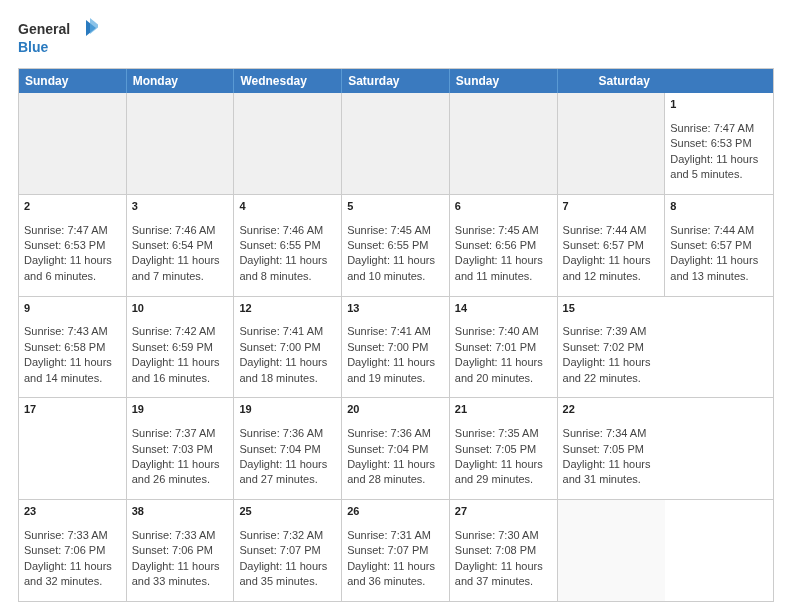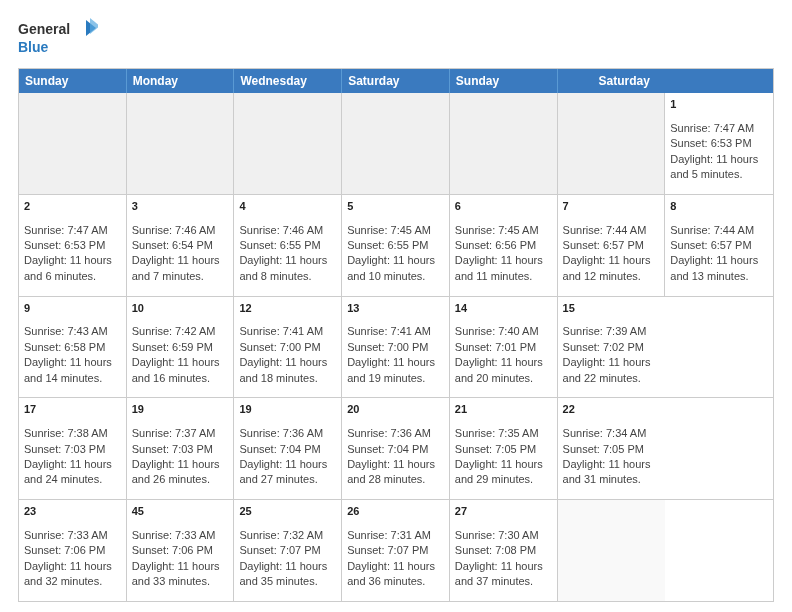--- a/index.html
+++ b/index.html
@@ -234,24 +234,20 @@
             <span class="day-num">15</span>
             <div class="cell-info">Sunrise: 7:39 AM
 Sunset: 7:02 PM
 Daylight: 11 hours
 and 22 minutes.</div>
           </div>
         </div>
         <div class="cal-row">
           <div class="cal-cell">
             <span class="day-num">17</span>
-            <div class="cell-info">Sunrise: 7:38 AM
-Sunset: 7:03 PM
-Daylight: 11 hours
-and 24 minutes.</div>
           </div>
           <div class="cal-cell">
             <span class="day-num">19</span>
             <div class="cell-info">Sunrise: 7:37 AM
 Sunset: 7:03 PM
 Daylight: 11 hours
 and 26 minutes.</div>
           </div>
           <div class="cal-cell">
             <span class="day-num">19</span>
@@ -284,21 +280,21 @@
         </div>
         <div class="cal-row">
           <div class="cal-cell">
             <span class="day-num">23</span>
             <div class="cell-info">Sunrise: 7:33 AM
 Sunset: 7:06 PM
 Daylight: 11 hours
 and 32 minutes.</div>
           </div>
           <div class="cal-cell">
-            <span class="day-num">45</span>
+            <span class="day-num">38</span>
             <div class="cell-info">Sunrise: 7:33 AM
 Sunset: 7:06 PM
 Daylight: 11 hours
 and 33 minutes.</div>
           </div>
           <div class="cal-cell">
             <span class="day-num">25</span>
             <div class="cell-info">Sunrise: 7:32 AM
 Sunset: 7:07 PM
 Daylight: 11 hours

